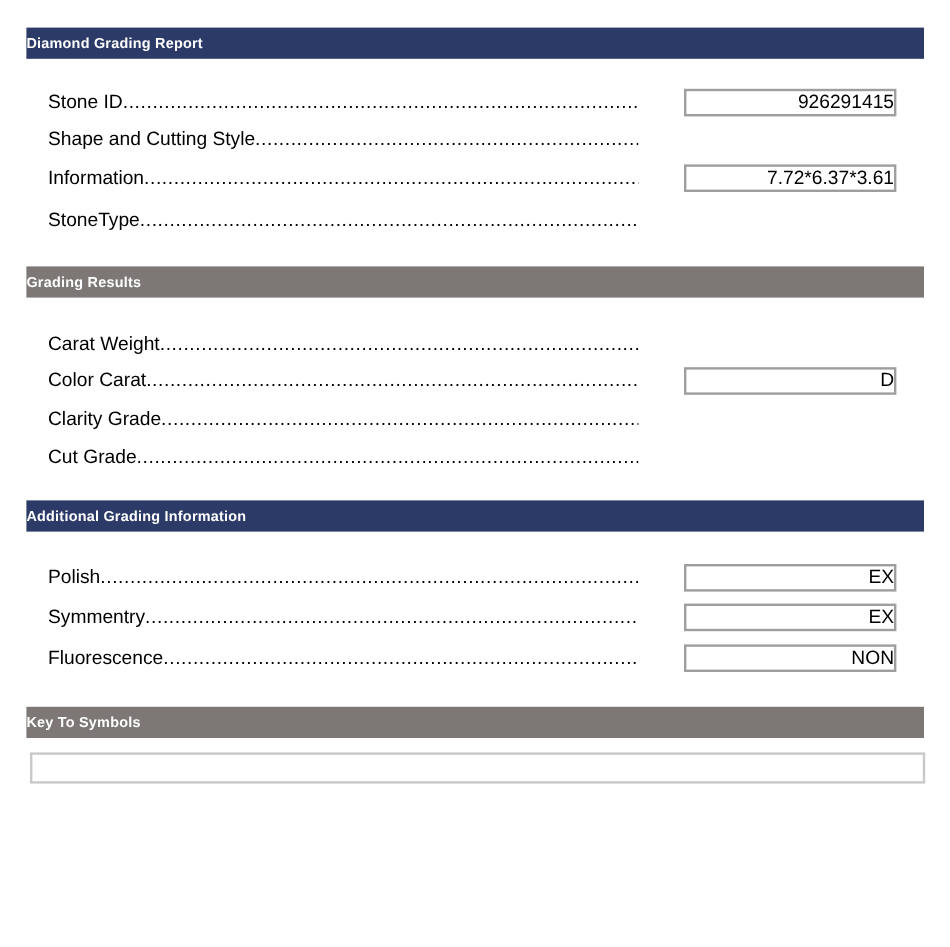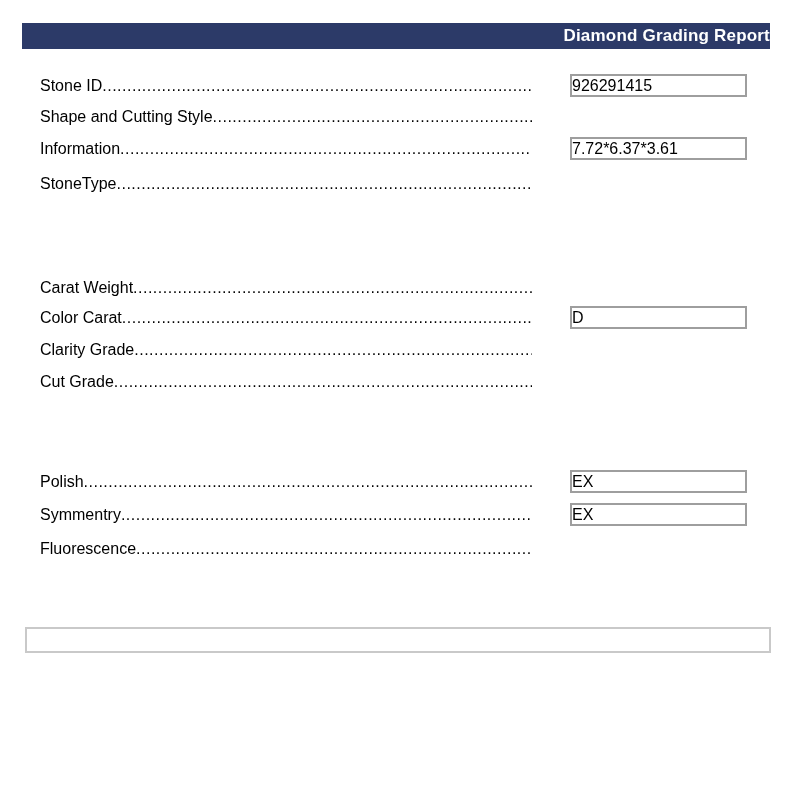--- a/index.html
+++ b/index.html
@@ -10,24 +10,24 @@
     background: #ffffff;
     font-family: "Liberation Sans", sans-serif;
     color: #000000;
     overflow: hidden;
   }
   .bar {
     position: absolute;
     left: 22px;
     width: 748px;
     height: 26px;
-    text-align: right;
+    text-align: left;
     line-height: 26px;
     color: #ffffff;
-    font-size: 17px;
+    font-size: 12px;
     font-weight: bold;
     letter-spacing: 0.2px;
   }
   .bar.navy { background: var(--navy, #2c3a68); }
   .bar.gray { background: var(--gray, #7d7876); }
   .row {
     position: absolute;
     left: 40px;
     right: 45px;
     height: 23px;
@@ -45,21 +45,21 @@
   }
   .dots { letter-spacing: 0.5px; }
   .vbox {
     position: absolute;
     right: 0;
     top: 0;
     width: 173px;
     height: 19px;
     border: 2px solid #9e9e9e;
     background: #ffffff;
-    text-align: left;
+    text-align: right;
     font-size: 16px;
     line-height: 19px;
   }
   .keybox {
     position: absolute;
     left: 25px;
     top: 627px;
     width: 736px;
     height: 22px;
     border: 2px solid #c9c9c9;
@@ -87,44 +87,54 @@
     <div class="labelline"><span>Shape and Cutting Style</span><span class="dots">....................................................................................................................................................................................</span></div>
   </div>
   <div class="row" style="top:137px">
     <div class="labelline"><span>Information</span><span class="dots">....................................................................................................................................................................................</span></div>
     <div class="vbox">7.72*6.37*3.61</div>
   </div>
   <div class="row" style="top:172px">
     <div class="labelline"><span>StoneType</span><span class="dots">....................................................................................................................................................................................</span></div>
   </div>
 
+  <div class="bar gray" style="top:222px">
+    <span>Grading Results</span>
+  </div>
 
   <div class="row" style="top:276px">
     <div class="labelline"><span>Carat Weight</span><span class="dots">....................................................................................................................................................................................</span></div>
   </div>
   <div class="row" style="top:306px">
     <div class="labelline"><span>Color Carat</span><span class="dots">....................................................................................................................................................................................</span></div>
     <div class="vbox">D</div>
   </div>
   <div class="row" style="top:338px">
     <div class="labelline"><span>Clarity Grade</span><span class="dots">....................................................................................................................................................................................</span></div>
   </div>
   <div class="row" style="top:370px">
     <div class="labelline"><span>Cut Grade</span><span class="dots">....................................................................................................................................................................................</span></div>
   </div>
 
+  <div class="bar navy" style="top:417px">
+    <span>Additional Grading Information</span>
+  </div>
 
   <div class="row" style="top:470px">
     <div class="labelline"><span>Polish</span><span class="dots">....................................................................................................................................................................................</span></div>
     <div class="vbox">EX</div>
   </div>
   <div class="row" style="top:503px">
     <div class="labelline"><span>Symmentry</span><span class="dots">....................................................................................................................................................................................</span></div>
     <div class="vbox">EX</div>
   </div>
   <div class="row" style="top:537px">
     <div class="labelline"><span>Fluorescence</span><span class="dots">....................................................................................................................................................................................</span></div>
+    <div class="vbox">NON</div>
   </div>
 
+  <div class="bar gray" style="top:589px">
+    <span>Key To Symbols</span>
+  </div>
 
   <div class="keybox"></div>
 
 </div>
 
 </body></html>

